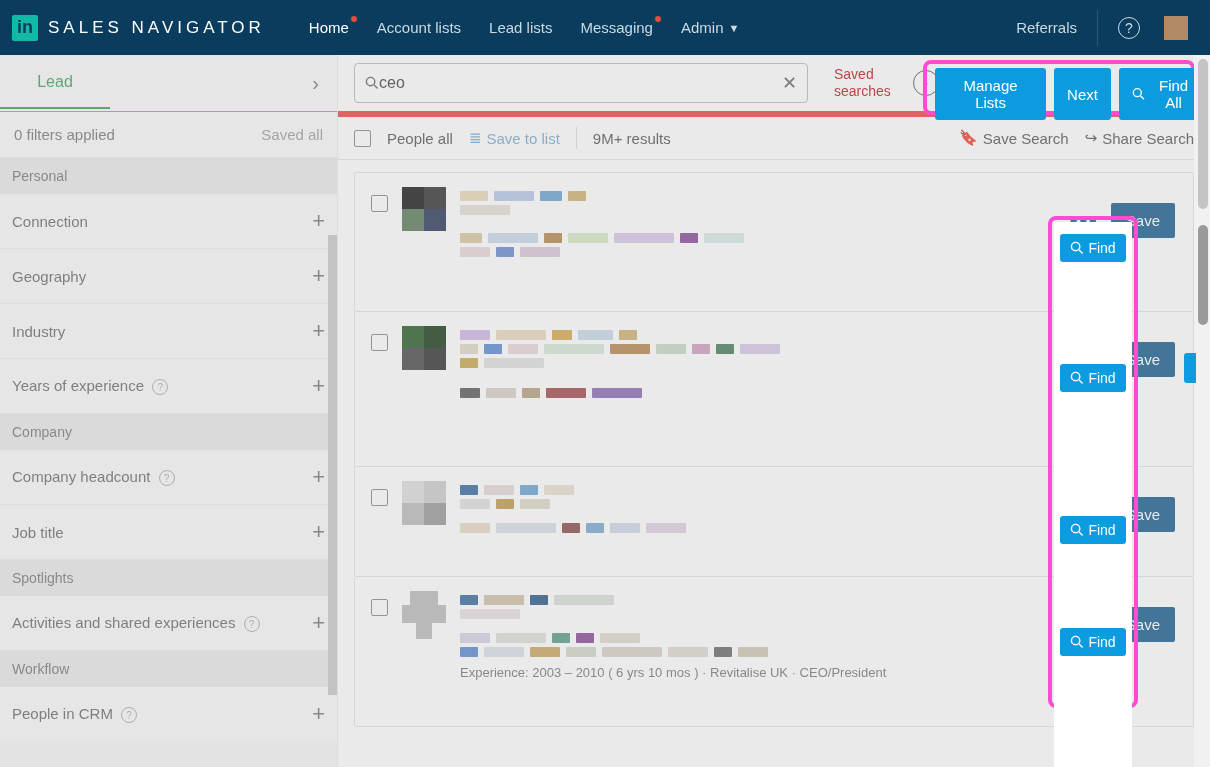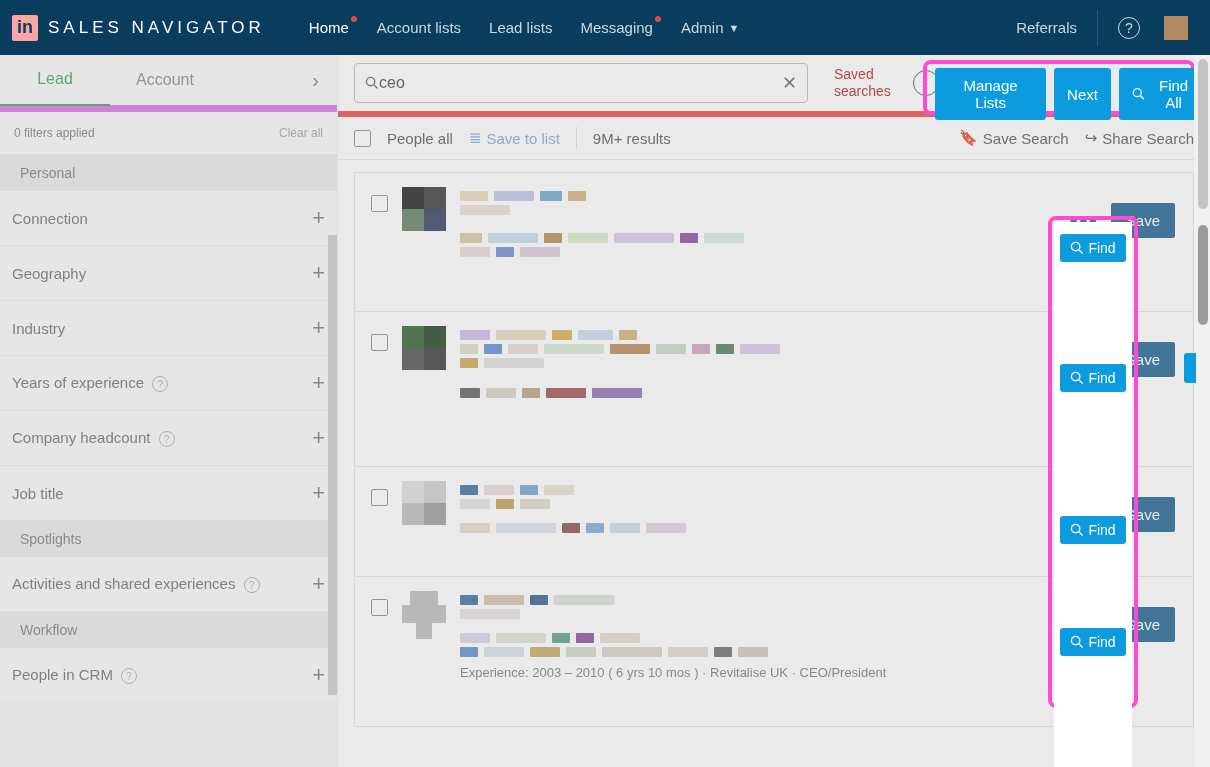--- a/index.html
+++ b/index.html
@@ -1,38 +1,38 @@
 <!DOCTYPE html>
 <html><head>
 <meta charset="utf-8">
 <style>
   * { box-sizing: border-box; margin: 0; padding: 0; }
   body { font-family: -apple-system, BlinkMacSystemFont, "Segoe UI", Arial, sans-serif; background: #fff; color: #333; width:1210px; height:767px; overflow:hidden; position:relative;}
   .topbar { background:#0a3c5e; height:55px; display:flex; align-items:center; padding:0 12px; color:#fff; }
-  .logo-blk { width:26px; height:26px; background:#fca5a5; color:#0a3c5e; display:flex; align-items:center; justify-content:center; font-weight:bold; font-size:18px; border-radius:2px; margin-right:10px;}
+  .logo-blk { width:26px; height:26px; background:#14b8a6; color:#0a3c5e; display:flex; align-items:center; justify-content:center; font-weight:bold; font-size:18px; border-radius:2px; margin-right:10px;}
   .brand { font-size:17px; letter-spacing:4px; font-weight:500; margin-right:30px;}
   .nav-item { color:#cbd9e1; font-size:15px; margin:0 14px; position:relative; cursor:pointer; display:flex; align-items:center;}
   .nav-item.active { color:#fff; }
   .red-dot { position:absolute; top:-3px; right:-8px; width:6px; height:6px; background:#e74c3c; border-radius:50%; }
   .nav-spacer { flex:1; }
   .help-icon { width:22px; height:22px; border:1.5px solid #cbd9e1; border-radius:50%; display:flex; align-items:center; justify-content:center; color:#cbd9e1; font-size:14px; margin:0 14px; cursor:pointer;}
   .avatar { width:24px; height:24px; background:#b38965; margin:0 10px;}
   .caret { margin-left:5px; font-size:11px;}
   .divider-v { width:1px; height:36px; background:#285779; margin:0 6px;}
 
   .content { display:flex; height:712px;}
   .sidebar { width:338px; border-right:1px solid #ddd; background:#f9f9f9; position:relative; }
   .dim-overlay { position:absolute; top:0; left:0; right:0; bottom:0; background:rgba(200,200,200,0.45); pointer-events:none; }
-  .tabs { display:flex; align-items:center; border-bottom:7px solid #d946ef; height:57px; background:#fff;}
+  .tabs { display:flex; align-items:center; border-bottom:1px solid #d946ef; height:57px; background:#fff;}
   .tab { flex: 0 0 auto; width:110px; text-align:center; font-size:16px; color:#666; cursor:pointer; padding:16px 0;}
   .tab.active { color:#0a8b2e; border-bottom:2px solid #0a8b2e; font-weight:500;}
   .tab-chevron { margin-left:auto; padding:0 18px; color:#555; font-size:20px; cursor:pointer;}
-  .filter-status { display:flex; justify-content:space-between; align-items:center; padding:14px 14px; font-size:12px; color:#555; background:#fff; border-bottom:1px solid #eee;}
+  .filter-status { display:flex; justify-content:space-between; align-items:center; padding:14px 14px; font-size:15px; color:#555; background:#fff; border-bottom:1px solid #eee;}
   .clear-all { color:#888;}
-  .sect-head { background:#eceaea; padding:10px 20px; font-size:14px; color:#555; font-weight:500;}
+  .sect-head { background:#eceaea; padding:10px 12px; font-size:14px; color:#555; font-weight:500;}
   .filter-row { display:flex; justify-content:space-between; align-items:center; padding:14px 12px; background:#fff; border-bottom:1px solid #eee; font-size:15px; color:#444; cursor:pointer;text-align:right;}
   .plus { font-size:22px; color:#555; font-weight:300;}
   .qmark { display:inline-flex; align-items:center; justify-content:center; width:16px; height:16px; border:1px solid #999; border-radius:50%; font-size:10px; color:#999; margin-left:4px;}
   .side-scroll { position:absolute; top:180px; right:0; width:9px; height:460px; background:#bfbfbf; }
 
   .main { flex:1; display:flex; flex-direction:column; position:relative;}
   .search-row { display:flex; align-items:center; padding:8px 16px; gap:16px; border-bottom:6px solid #ef4444; position:relative;}
   .searchbox { flex:0 0 454px; height:40px; border:1px solid #bbb; border-radius:4px; display:flex; align-items:center; padding:0 10px; color:#555;}
   .searchbox input { border:none; outline:none; flex:1; font-size:16px; color:#444; background:transparent;}
   .search-x { color:#666; cursor:pointer; font-size:18px;}
@@ -98,44 +98,44 @@
   <div class="nav-item">Referrals</div>
   <div class="divider-v"></div>
   <div class="help-icon">?</div>
   <div class="avatar"></div>
 </div>
 
 <div class="content">
   <div class="sidebar">
     <div class="tabs">
       <div class="tab active">Lead</div>
-      <div class="tab">Account</div>
       <div class="tab-chevron">›</div>
     </div>
     <div class="filter-status">
       <span>0 filters applied</span>
-      <span class="clear-all">Clear all</span>
+      <span class="clear-all">Saved all</span>
     </div>
     <div class="sect-head">Personal</div>
     <div class="filter-row">
         <span>Connection</span>
         <span class="plus">+</span>
       </div>
     <div class="filter-row">
         <span>Geography</span>
         <span class="plus">+</span>
       </div>
     <div class="filter-row">
         <span>Industry</span>
         <span class="plus">+</span>
       </div>
     <div class="filter-row">
         <span><span>Years of experience</span> <span class="qmark">?</span></span>
         <span class="plus">+</span>
       </div>
+    <div class="sect-head">Company</div>
     <div class="filter-row">
         <span><span>Company headcount</span> <span class="qmark">?</span></span>
         <span class="plus">+</span>
       </div>
     <div class="filter-row">
         <span>Job title</span>
         <span class="plus">+</span>
       </div>
     <div class="sect-head">Spotlights</div>
     <div class="filter-row">

